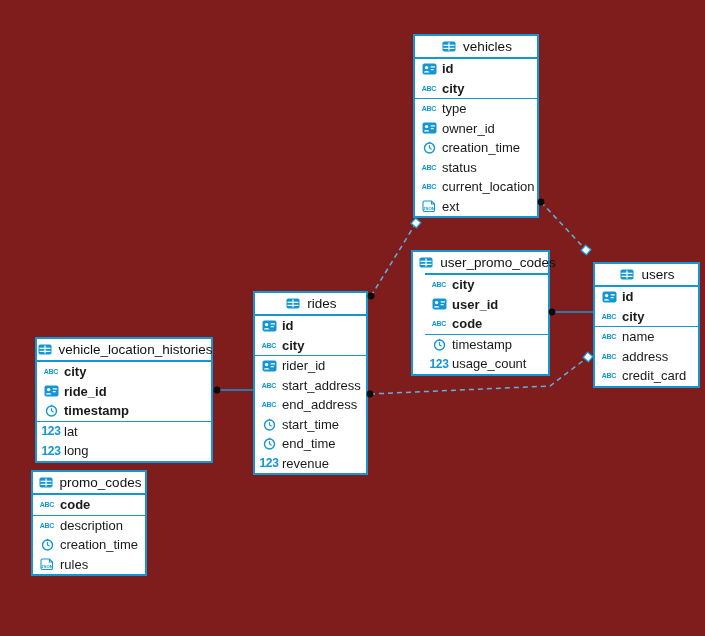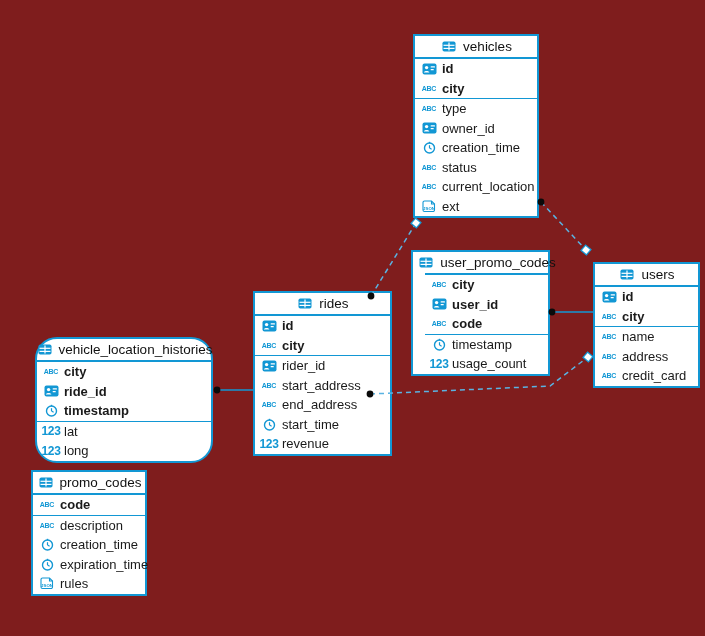--- a/index.html
+++ b/index.html
@@ -243,21 +243,21 @@
         </span>
         <span>address</span>
       </div>
       <div class="row">
         <span class="row-icon">
           <span class="glyph-text">ABC</span>
         </span>
         <span>credit_card</span>
       </div>
     </div>
-    <div class="tbl" style="left: 253px; top: 291px; width: 139px;">
+    <div class="tbl" style="left: 253px; top: 291px; width: 115px;">
       <div class="tbl-header">
         <span class="row-icon">
           <svg width="14" height="11" viewBox="0 0 14 11">
             <rect x="0.5" y="0.5" width="13" height="10" rx="1.8" fill="#1297d4"></rect>
             <line x1="1.5" y1="4.3" x2="12.5" y2="4.3" stroke="#fff" stroke-width="1.2"></line>
             <line x1="1.5" y1="7.4" x2="12.5" y2="7.4" stroke="#fff" stroke-width="1.2"></line>
             <line x1="7" y1="1.5" x2="7" y2="9.5" stroke="#fff" stroke-width="1.2"></line>
           </svg>
         </span>
         <span>rides</span>
@@ -311,26 +311,37 @@
             <circle cx="6.5" cy="7" r="5" fill="none" stroke="#1297d4" stroke-width="1.4"></circle>
             <line x1="6.5" y1="0.8" x2="6.5" y2="2.4" stroke="#1297d4" stroke-width="1.4"></line>
             <line x1="6.5" y1="7" x2="6.5" y2="4.2" stroke="#1297d4" stroke-width="1.2"></line>
             <line x1="6.5" y1="7" x2="8.6" y2="8.2" stroke="#1297d4" stroke-width="1.2"></line>
           </svg>
         </span>
         <span>start_time</span>
       </div>
       <div class="row">
         <span class="row-icon">
+          <svg width="13" height="13" viewBox="0 0 13 13">
+            <circle cx="6.5" cy="7" r="5" fill="none" stroke="#1297d4" stroke-width="1.4"></circle>
+            <line x1="6.5" y1="0.8" x2="6.5" y2="2.4" stroke="#1297d4" stroke-width="1.4"></line>
+            <line x1="6.5" y1="7" x2="6.5" y2="4.2" stroke="#1297d4" stroke-width="1.2"></line>
+            <line x1="6.5" y1="7" x2="8.6" y2="8.2" stroke="#1297d4" stroke-width="1.2"></line>
+          </svg>
+        </span>
+        <span>end_time</span>
+      </div>
+      <div class="row">
+        <span class="row-icon">
           <span class="glyph-num">123</span>
         </span>
         <span>revenue</span>
       </div>
     </div>
-    <div class="tbl" style="left: 35px; top: 337px; width: 178px; border-radius: 22px;">
+    <div class="tbl" style="left: 35px; top: 337px; width: 178px;">
       <div class="tbl-header">
         <span class="row-icon">
           <svg width="14" height="11" viewBox="0 0 14 11">
             <rect x="0.5" y="0.5" width="13" height="10" rx="1.8" fill="#1297d4"></rect>
             <line x1="1.5" y1="4.3" x2="12.5" y2="4.3" stroke="#fff" stroke-width="1.2"></line>
             <line x1="1.5" y1="7.4" x2="12.5" y2="7.4" stroke="#fff" stroke-width="1.2"></line>
             <line x1="7" y1="1.5" x2="7" y2="9.5" stroke="#fff" stroke-width="1.2"></line>
           </svg>
         </span>
         <span>vehicle_location_histories</span>
@@ -406,31 +417,20 @@
       <div class="row">
         <span class="row-icon">
           <svg width="13" height="13" viewBox="0 0 13 13">
             <circle cx="6.5" cy="7" r="5" fill="none" stroke="#1297d4" stroke-width="1.4"></circle>
             <line x1="6.5" y1="0.8" x2="6.5" y2="2.4" stroke="#1297d4" stroke-width="1.4"></line>
             <line x1="6.5" y1="7" x2="6.5" y2="4.2" stroke="#1297d4" stroke-width="1.2"></line>
             <line x1="6.5" y1="7" x2="8.6" y2="8.2" stroke="#1297d4" stroke-width="1.2"></line>
           </svg>
         </span>
         <span>creation_time</span>
-      </div>
-      <div class="row">
-        <span class="row-icon">
-          <svg width="13" height="13" viewBox="0 0 13 13">
-            <circle cx="6.5" cy="7" r="5" fill="none" stroke="#1297d4" stroke-width="1.4"></circle>
-            <line x1="6.5" y1="0.8" x2="6.5" y2="2.4" stroke="#1297d4" stroke-width="1.4"></line>
-            <line x1="6.5" y1="7" x2="6.5" y2="4.2" stroke="#1297d4" stroke-width="1.2"></line>
-            <line x1="6.5" y1="7" x2="8.6" y2="8.2" stroke="#1297d4" stroke-width="1.2"></line>
-          </svg>
-        </span>
-        <span>expiration_time</span>
       </div>
       <div class="row">
         <span class="row-icon">
           <svg width="14" height="13" viewBox="0 0 14 13">
             <path d="M1 2.5 a1.5 1.5 0 0 1 1.5-1.5 h7 l3 3 v6 a1.5 1.5 0 0 1 -1.5 1.5 h-8.5 a1.5 1.5 0 0 1 -1.5-1.5 Z" fill="none" stroke="#1297d4" stroke-width="1.1"></path>
             <path d="M9.5 1 v3 h3" fill="none" stroke="#1297d4" stroke-width="1.1"></path>
             <text x="7" y="10.4" text-anchor="middle" font-size="4.4" font-weight="bold" fill="#1297d4" font-family="Liberation Sans, sans-serif">JSON</text>
           </svg>
         </span>
         <span>rules</span>

